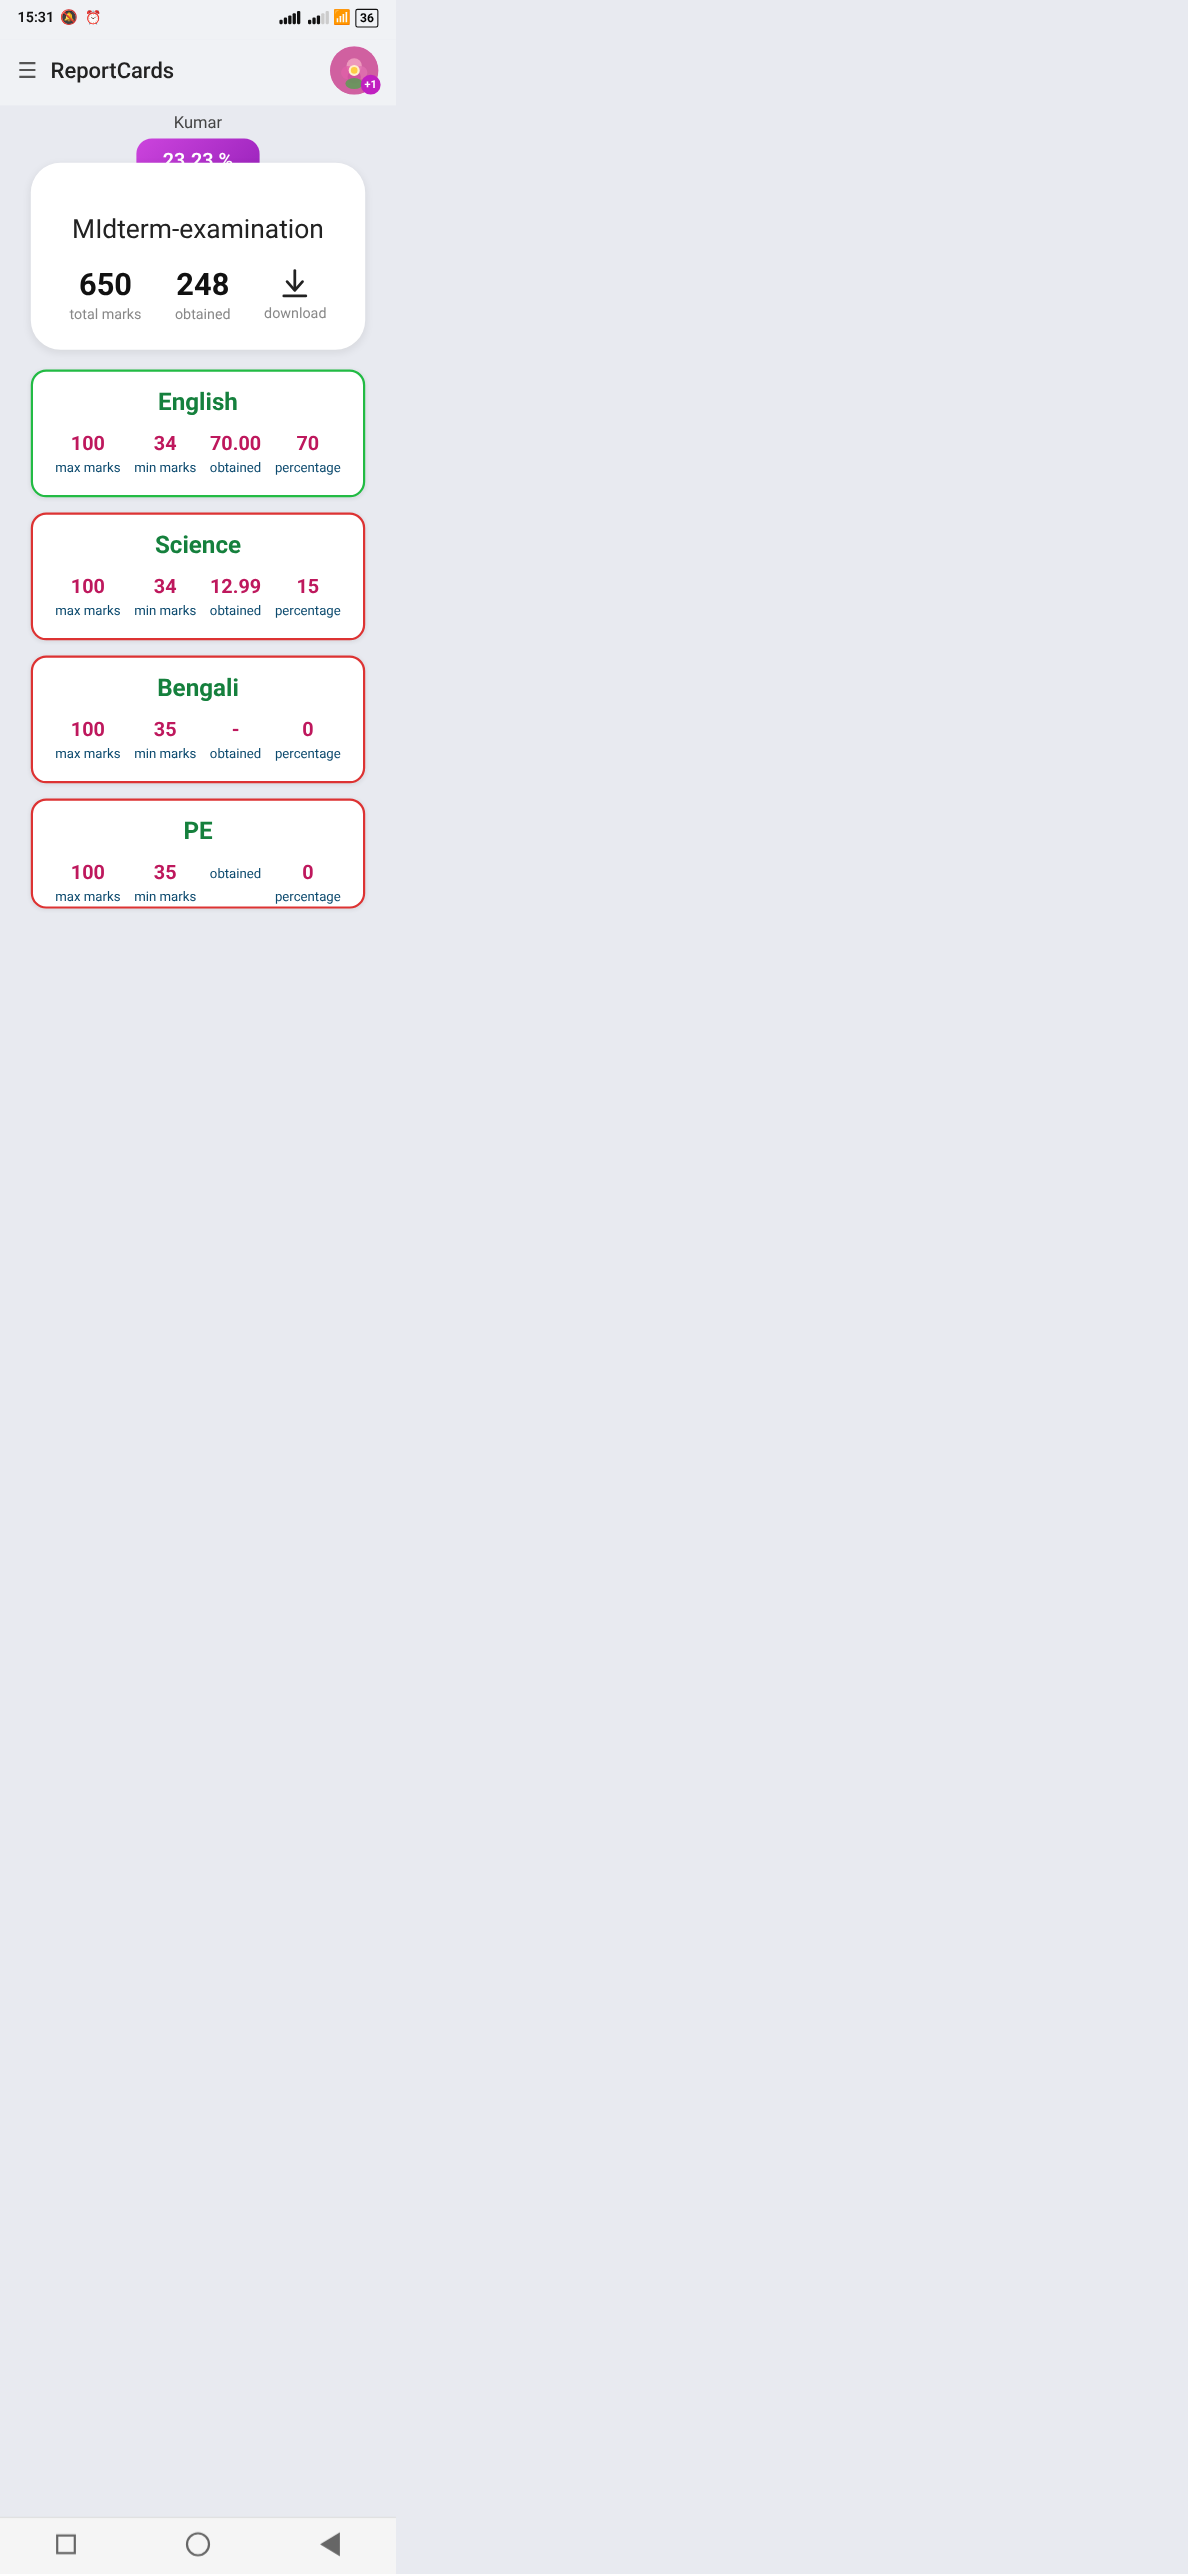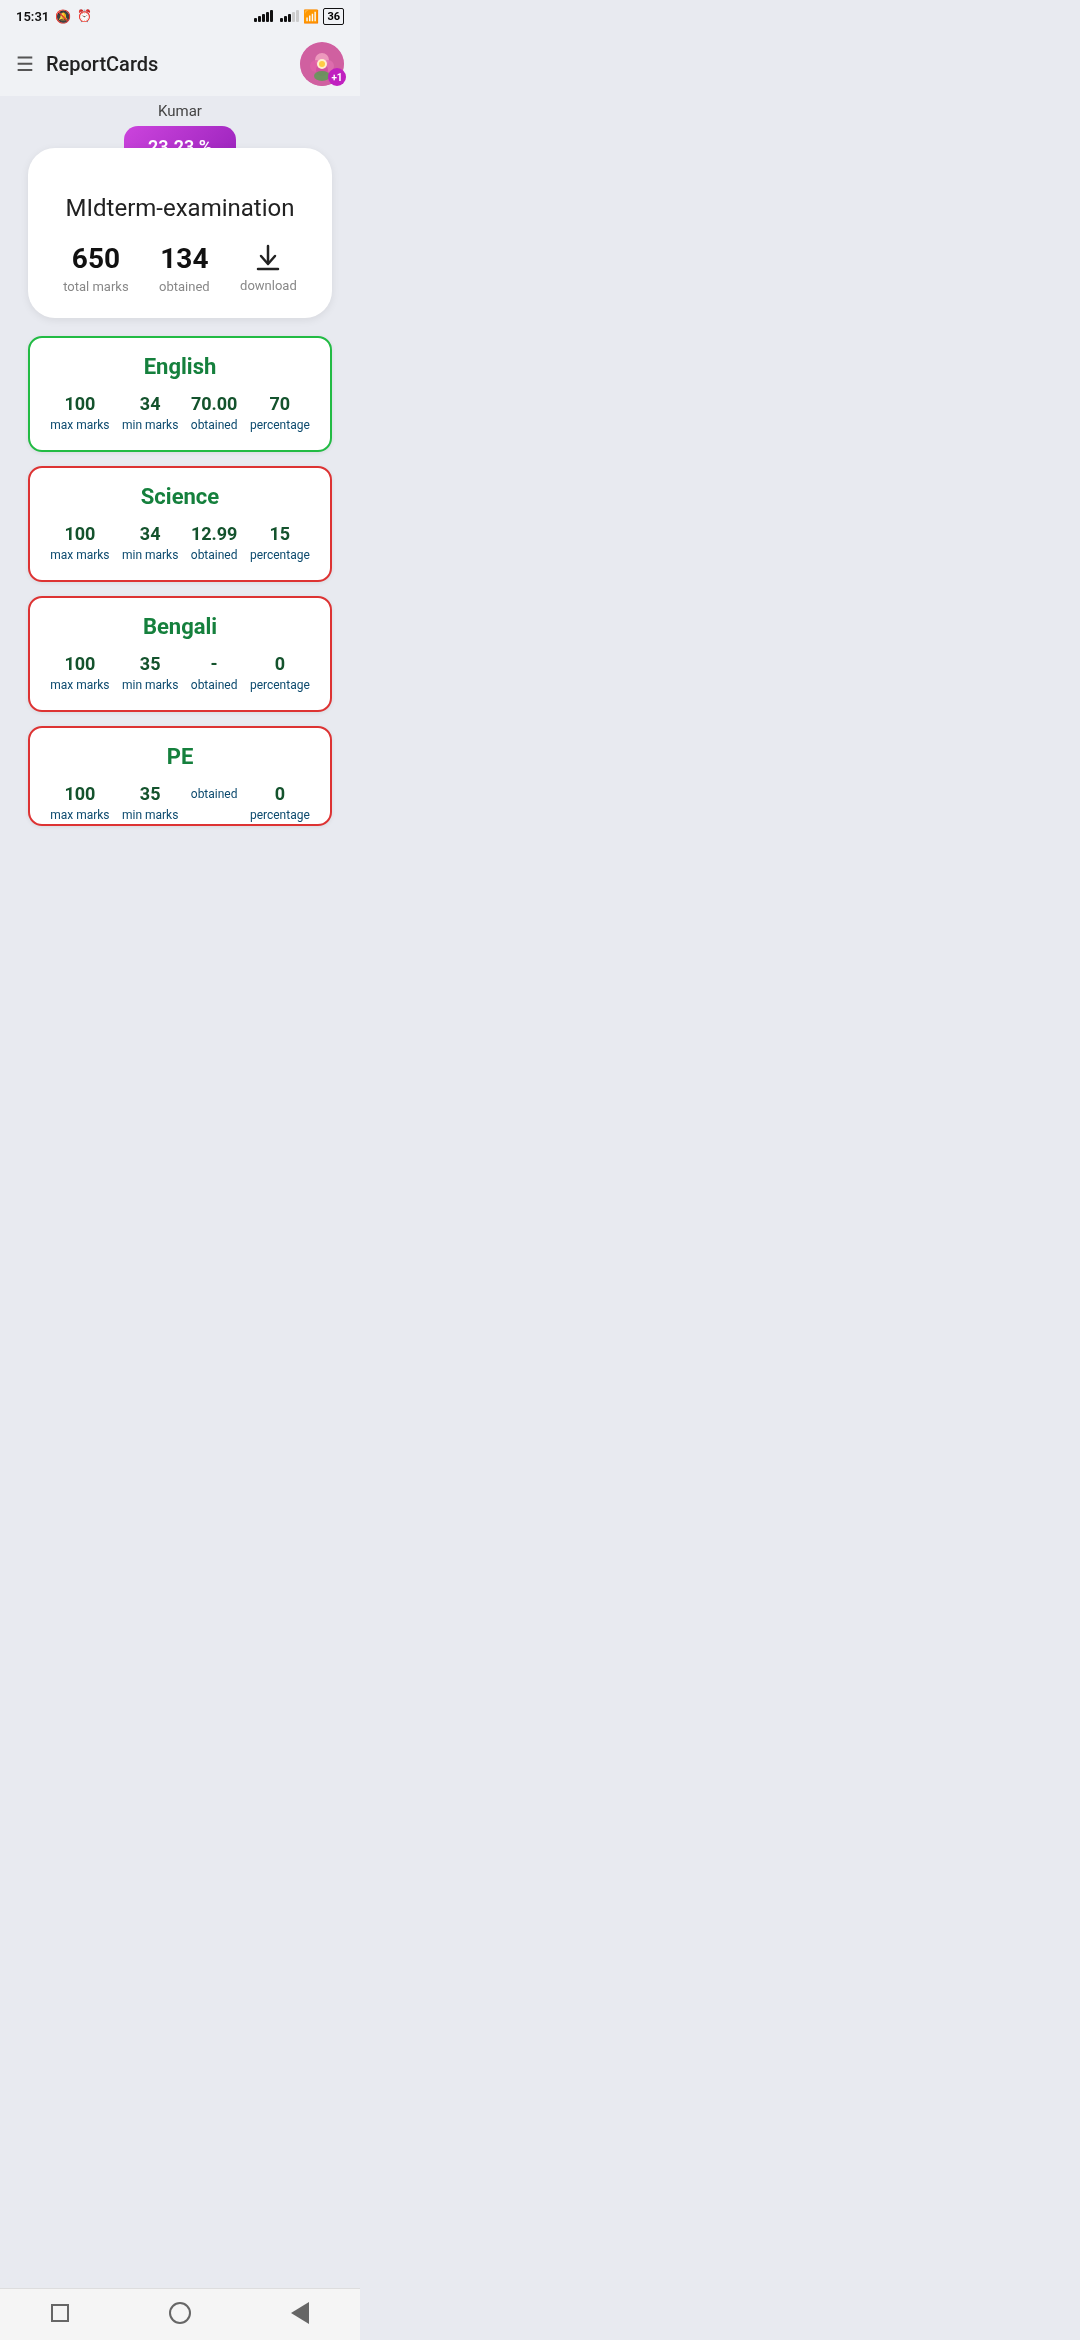--- a/index.html
+++ b/index.html
@@ -245,21 +245,21 @@
     .subject-stat {
       display: flex;
       flex-direction: column;
       align-items: center;
       gap: 4px;
     }
 
     .subject-stat-value {
       font-size: 18px;
       font-weight: 700;
-      color: #14532d;
+      color: #be185d;
     }
 
     .subject-stat-label {
       font-size: 12px;
       color: #0c4a6e;
       text-align: center;
     }
 
     
     .bottom-nav {
@@ -383,21 +383,21 @@
   <div style="position:relative; margin-top: 28px;">
     <div class="percentage-badge">23.23 %</div>
     <div class="summary-card">
       <p class="exam-title">MIdterm-examination</p>
       <div class="summary-stats">
         <div class="stat-item">
           <span class="stat-value">650</span>
           <span class="stat-label">total marks</span>
         </div>
         <div class="stat-item">
-          <span class="stat-value">134</span>
+          <span class="stat-value">248</span>
           <span class="stat-label">obtained</span>
         </div>
         <div class="download-icon-btn">
           <svg class="download-icon-svg" viewBox="0 0 32 32" fill="none">
             <line x1="16" y1="4" x2="16" y2="20" stroke="#222" stroke-width="2.5" stroke-linecap="round"></line>
             <polyline points="9,14 16,22 23,14" fill="none" stroke="#222" stroke-width="2.5" stroke-linejoin="round" stroke-linecap="round"></polyline>
             <line x1="6" y1="27" x2="26" y2="27" stroke="#222" stroke-width="2.5" stroke-linecap="round"></line>
           </svg>
           <span class="stat-label">download</span>
         </div>

